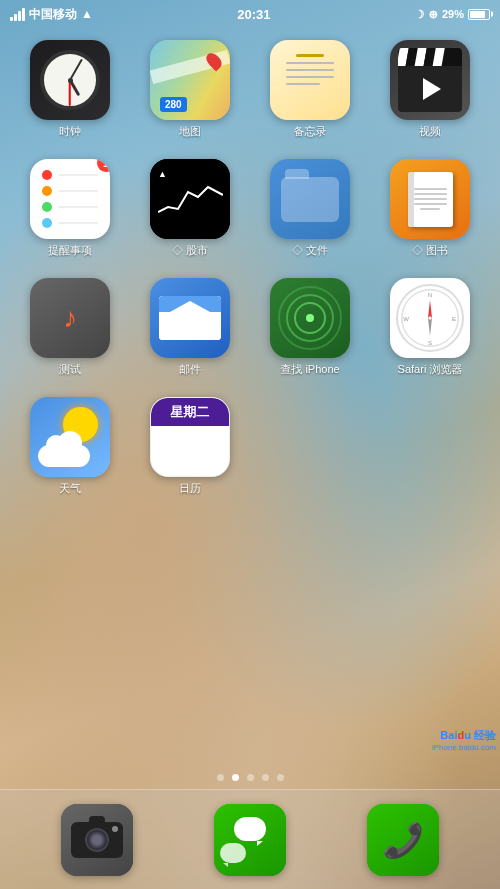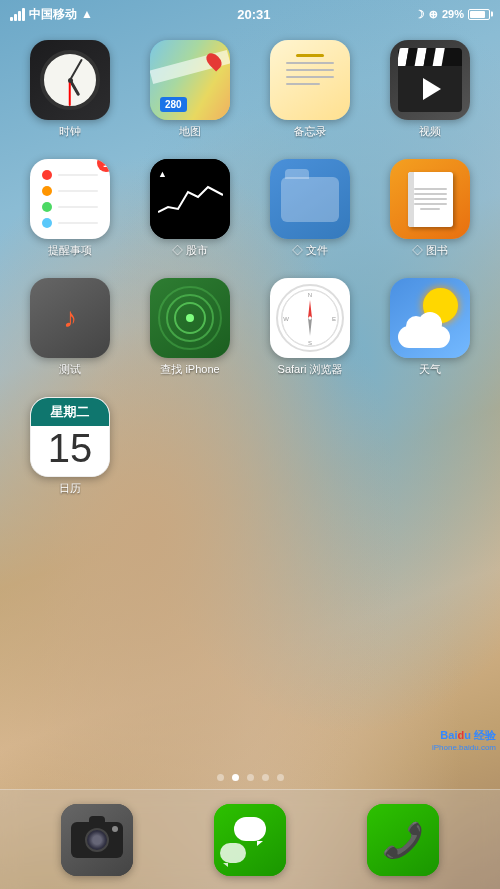--- a/index.html
+++ b/index.html
@@ -300,21 +300,21 @@
       position: absolute;
       top: 10px; right: 12px;
       box-shadow: 0 0 8px #ffa000;
     }
 
     
     .icon-calendar { background: white; border: 1px solid #eee; }
     .calendar-header {
       width: 100%;
       height: 28px;
-      background: #0f766e;
+      background: #4c1d95;
       display: flex; align-items: center; justify-content: center;
       border-radius: 16px 16px 0 0;
     }
     .calendar-header-text { color: white; font-size: 13px; font-weight: 600; }
     .calendar-day {
       color: #333;
       font-size: 40px;
       font-weight: 200;
       line-height: 1;
       margin-top: 2px;
@@ -587,20 +587,33 @@
 
     <div class="app-icon">
       <div class="icon-wrapper icon-test" style="background:linear-gradient(145deg,#666,#444);">
         <div style="display:flex;align-items:center;justify-content:center;width:100%;height:100%;">
           <span class="music-note">♪</span>
         </div>
       </div>
       <span class="app-label">测试</span>
     </div>
 
+    <div class="app-icon">
+      <div class="icon-wrapper icon-mail">
+        <div class="mail-envelope">
+          <div style="position:absolute;top:0;left:0;right:0;bottom:0;background:white;"></div>
+          <div style="position:absolute;top:0;left:0;width:0;height:0;border-left:40px solid #5aa0f0;border-bottom:22px solid transparent;"></div>
+          <div style="position:absolute;top:0;right:0;width:0;height:0;border-right:40px solid #5aa0f0;border-bottom:22px solid transparent;"></div>
+          <div style="position:absolute;bottom:0;left:0;right:0;height:28px;background:white;display:flex;align-items:center;justify-content:center;">
+            <div style="font-size:9px;color:#aaa;"></div>
+          </div>
+        </div>
+      </div>
+      <span class="app-label">邮件</span>
+    </div>
 
     <div class="app-icon">
       <div class="icon-wrapper icon-find">
         <div class="radar-circles">
           <div class="radar-ring" style="width:64px;height:64px;border-color:rgba(100,220,100,0.3);"></div>
           <div class="radar-ring" style="width:48px;height:48px;border-color:rgba(100,220,100,0.5);"></div>
           <div class="radar-ring" style="width:32px;height:32px;border-color:rgba(100,220,100,0.7);"></div>
           <div class="radar-dot"></div>
         </div>
       </div>
@@ -639,21 +652,20 @@
       </div>
       <span class="app-label">天气</span>
     </div>
 
     <div class="app-icon">
       <div class="icon-wrapper icon-calendar">
         <div style="width:100%;height:100%;display:flex;flex-direction:column;align-items:center;background:white;">
           <div class="calendar-header">
             <span class="calendar-header-text">星期二</span>
           </div>
-          <div class="calendar-day">15</div>
         </div>
       </div>
       <span class="app-label">日历</span>
     </div>
 
   </div>
 </div>
 
 <div class="page-dots">
   <div class="dot"></div>

